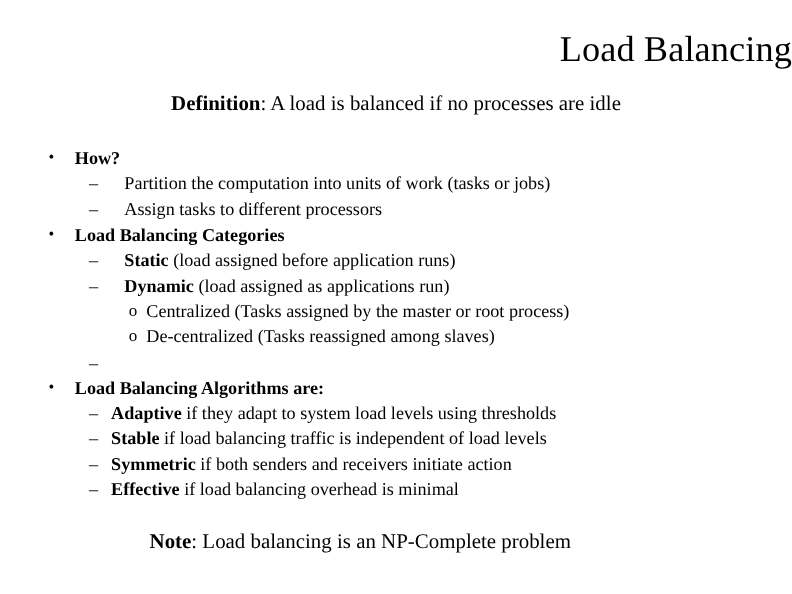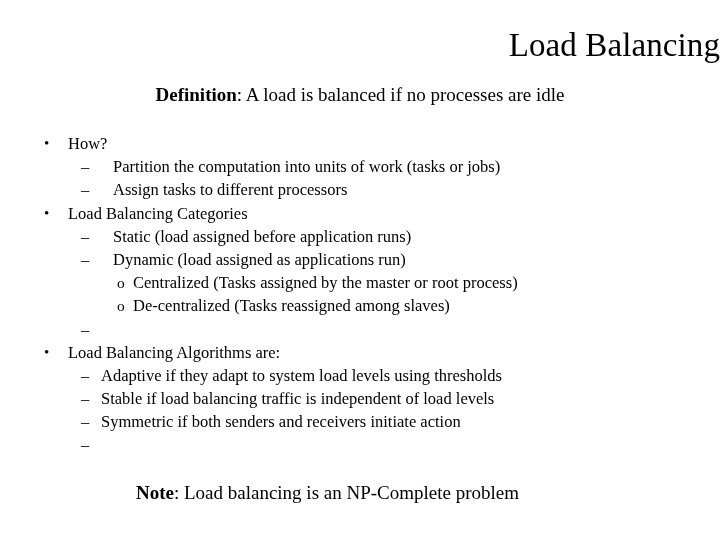--- a/index.html
+++ b/index.html
@@ -88,21 +88,21 @@
   .lvl2 .linetext{ left: 113px; font-size: 16.5px; }
 
   
   .lvl2w .marker  { left: 81px; font-size: 16.5px; }
   .lvl2w .linetext{ left: 101px; font-size: 16.5px; }
 
   
   .lvl3 .marker  { left: 117px; font-size: 15.5px; }
   .lvl3 .linetext{ left: 133px; font-size: 16.5px; }
 
-  .b { font-weight: normal; }
+  .b { font-weight: bold; }
   .r { font-weight: normal; }
 
   
   .note {
     position: absolute;
     left: 0;
     top: 481px;
     width: 655px;
     text-align: center;
     font-size: 19px;
@@ -169,20 +169,21 @@
       <div class="line lvl2w">
         <span class="marker">–</span>
         <span class="linetext"><span class="b">Stable</span><span class="r"> if load balancing traffic is independent of load levels</span></span>
       </div>
       <div class="line lvl2w">
         <span class="marker">–</span>
         <span class="linetext"><span class="b">Symmetric</span><span class="r"> if both senders and receivers initiate action</span></span>
       </div>
       <div class="line lvl2w">
         <span class="marker">–</span>
+        <span class="linetext"><span class="b">Effective</span><span class="r"> if load balancing overhead is minimal</span></span>
       </div>
     </div>
 
   <div class="note">
     <span class="lead">Note</span><span>: Load balancing is an NP-Complete problem</span>
   </div>
 
 </div>
 
 </body></html>

